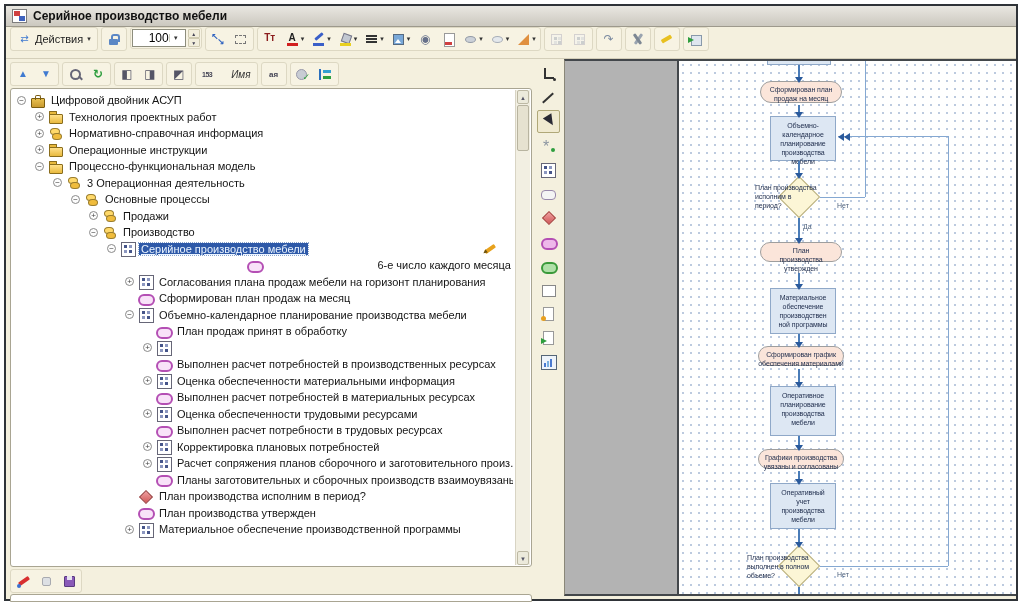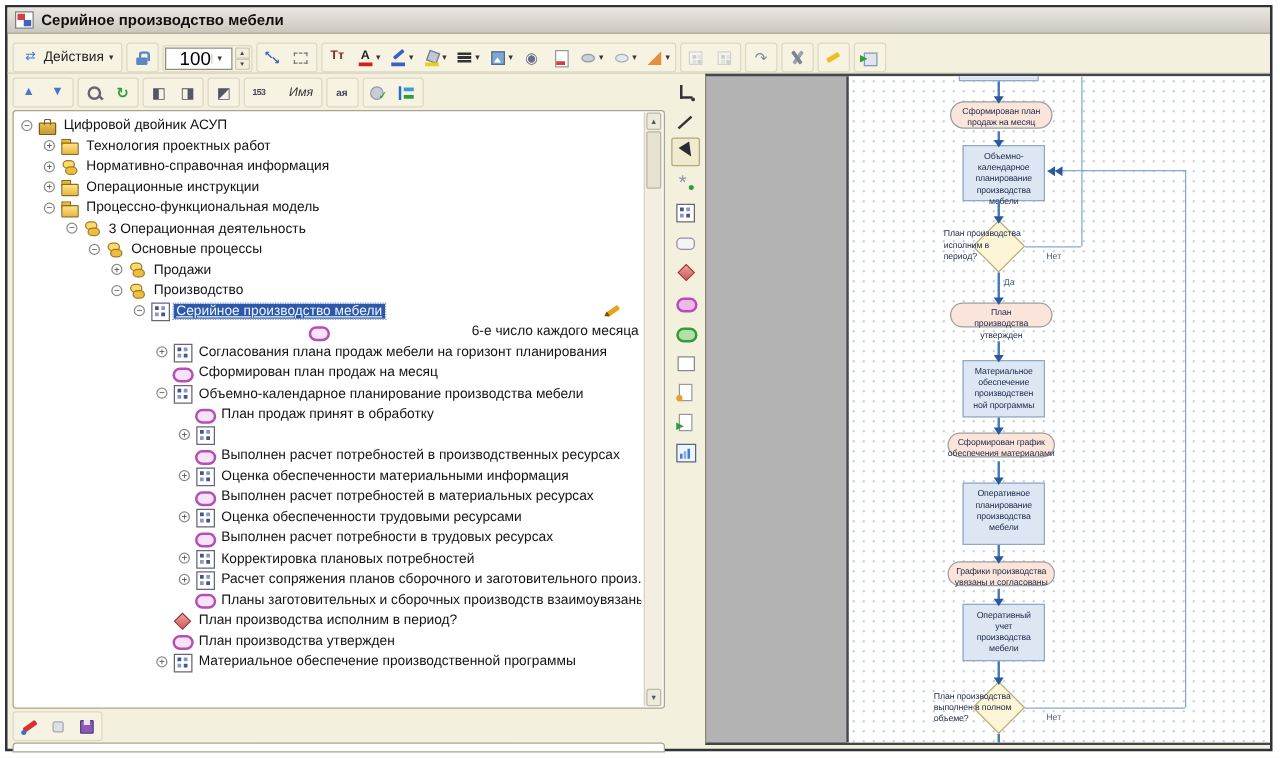--- a/index.html
+++ b/index.html
@@ -11,36 +11,36 @@
   
   .titlebar { position:absolute; left:0; top:0; right:0; height:21px;
               background:linear-gradient(#e9e7e1,#cbc8bf);
               border-bottom:1px solid #9d998c; display:flex; align-items:center; padding:0 6px; }
   .appicon { width:15px; height:14px; margin-right:6px; position:relative; background:#fff; border:1px solid #7d7d7d; flex:none; }
   .appicon::before { content:""; position:absolute; left:1px; top:1px; width:6px; height:5px; background:#cf4040; }
   .appicon::after  { content:""; position:absolute; right:1px; bottom:1px; width:6px; height:5px; background:#3f63be; }
   .title { font-size:12px; font-weight:bold; color:#101010; }
 
   
-  .toolbar { position:absolute; left:0; top:21px; right:0; height:32px; display:flex; align-items:flex-end;
+  .toolbar { position:absolute; left:0; top:21px; right:0; height:32px; display:flex; align-items:flex-start;
              padding:0 4px; border-bottom:1px solid #d4cfba; }
   .tree-toolbar { position:absolute; left:4px; top:55px; width:522px; height:26px; display:flex; align-items:center; }
   .grp { display:flex; align-items:center; border:1px solid #ddd8c3; border-radius:3px;
          background:#f7f3e3; padding:1px; margin-right:3px; gap:1px; }
   .tb { min-width:22px; height:20px; display:flex; align-items:center; justify-content:center;
         border:1px solid transparent; border-radius:2px; padding:0 2px; cursor:default; }
   .tb.dis { opacity:.45; }
   .tb.wide { padding:0 4px; gap:3px; }
   .tblabel { font-size:11px; color:#222; }
   .ddarrow { font-size:7px; color:#333; margin-left:1px; }
   .codelbl { font-size:7px; color:#445; font-weight:bold; letter-spacing:-0.5px; }
   .namelbl { font-size:10px; color:#333; font-style:italic; margin-left:16px; }
 
   .zoombox { width:54px; height:18px; background:#fff; border:1px solid #8d8d7d; display:flex; align-items:center; }
-  .zoominput { width:36px; border:none; outline:none; font-size:15px; text-align:right; background:transparent; font-family:inherit; }
+  .zoominput { width:36px; border:none; outline:none; font-size:12px; text-align:right; background:transparent; font-family:inherit; }
   .zoomdd { width:13px; font-size:7px; text-align:center; color:#333; border-left:1px solid #cfcfc0; }
   .spin { display:flex; flex-direction:column; margin-left:1px; }
   .sp { width:12px; height:9px; font-size:5px; line-height:9px; text-align:center; color:#445;
         border:1px solid #cfcab0; background:#f2eedc; border-radius:1px; }
 
   
   .ic { position:relative; display:inline-block; width:15px; height:15px; flex:none; }
   .ic[data-g]::before { content:attr(data-g); position:absolute; inset:0; display:flex;
                         align-items:center; justify-content:center; font-size:11px; line-height:1; color:#445; }
   .ic-actions[data-g]::before { color:#3f7ad0; font-size:10px; }

